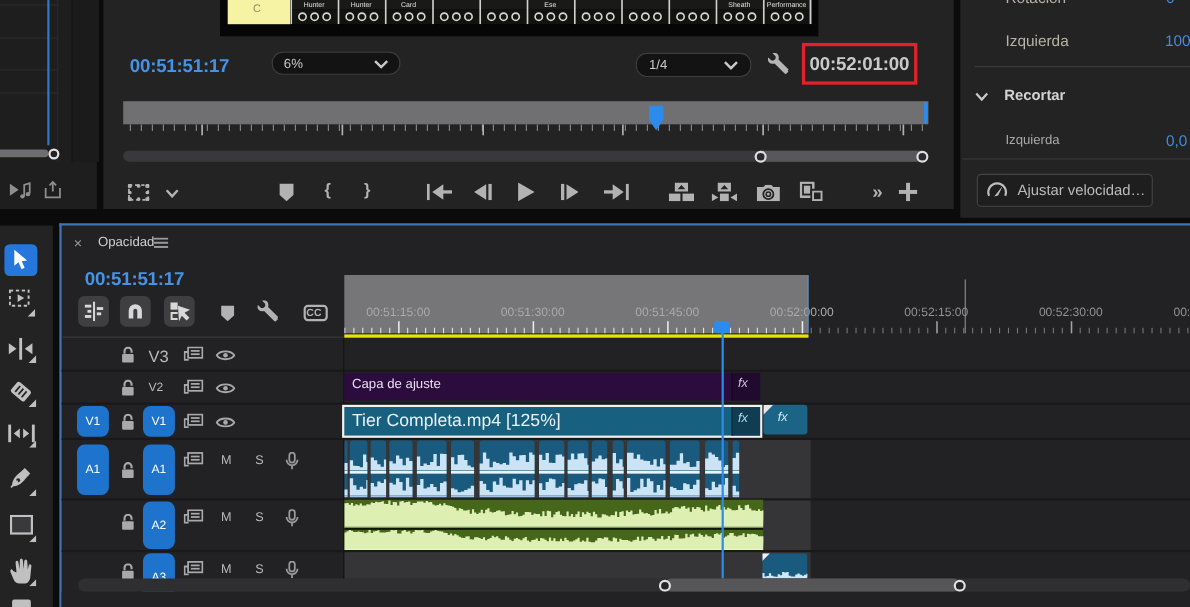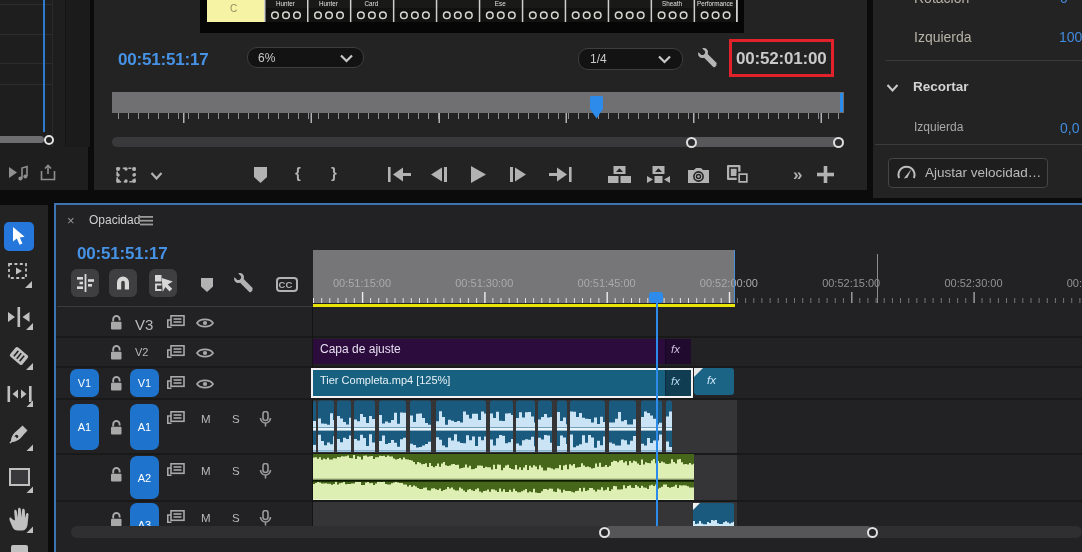--- a/index.html
+++ b/index.html
@@ -483,21 +483,21 @@
 <div style="position:absolute;left:313px;top:304px;width:422px;height:3px;background:#e8e406;"></div>
 <div style="position:absolute;left:733.5px;top:250px;width:1.5px;height:53px;background:#4a90d9;"></div>
 <div style="position:absolute;left:877px;top:254px;width:1px;height:49px;background:#8e8e90;"></div>
 <div style="position:absolute;left:313px;top:339px;width:378px;height:25px;background:#2c0b3d;"></div>
 <div style="position:absolute;left:665px;top:339px;width:26px;height:25px;background:#200a2e;border-left:1px solid #140521;"></div>
 <div style="position:absolute;left:320px;top:342px;white-space:nowrap;font-size:12px;color:#e6dff0;">Capa de ajuste</div>
 <div style="position:absolute;left:671px;top:343px;white-space:nowrap;font-size:11.5px;font-style:italic;color:#cdbfdd;">fx</div>
 <div style="position:absolute;left:311px;top:368px;width:382px;height:30px;background:#f2f2f2;"></div>
 <div style="position:absolute;left:313px;top:370px;width:378px;height:26px;background:#17607f;"></div>
 <div style="position:absolute;left:665px;top:370px;width:26px;height:26px;background:#113d53;border-left:1px solid #0c2c3d;"></div>
-<div style="position:absolute;left:320px;top:374px;white-space:nowrap;font-size:11px;color:#e8f2f8;">Tier Completa.mp4 [125%]</div>
+<div style="position:absolute;left:320px;top:374px;white-space:nowrap;font-size:16px;color:#e8f2f8;">Tier Completa.mp4 [125%]</div>
 <div style="position:absolute;left:671px;top:374.5px;white-space:nowrap;font-size:11.5px;font-style:italic;color:#b5dcf0;">fx</div>
 <div style="position:absolute;left:694px;top:368px;width:40px;height:26.5px;background:#1b6486;border-radius:3px;"></div>
 <svg class="ab" style="left:694px;top:368px" width="9" height="9" viewBox="0 0 9 9">
     <path d="M0 0 L9 0 L0 9 Z" fill="#e8e8e8"></path>
   </svg>
 <div style="position:absolute;left:707px;top:373.5px;white-space:nowrap;font-size:11.5px;font-style:italic;color:#cfe8f6;">fx</div>
 <svg class="ab" style="left:313px;top:400px" width="424" height="53" viewBox="0 0 424 53">
     <rect x="0" y="0.5" width="3" height="51.5" rx="2.5" fill="#1a5a7e"></rect>
     <polygon points="0,27.5 0.0,21.0 3.0,21.0 3,27.5" fill="#cbe4f5"></polygon>
     <polygon points="0,50.5 0.0,44.9 3.0,44.9 3,50.5" fill="#cbe4f5"></polygon>

